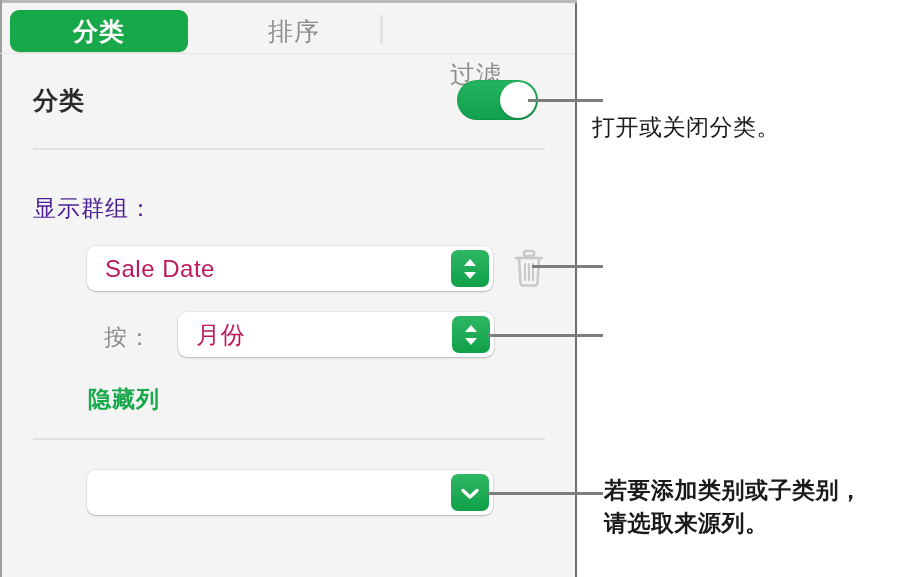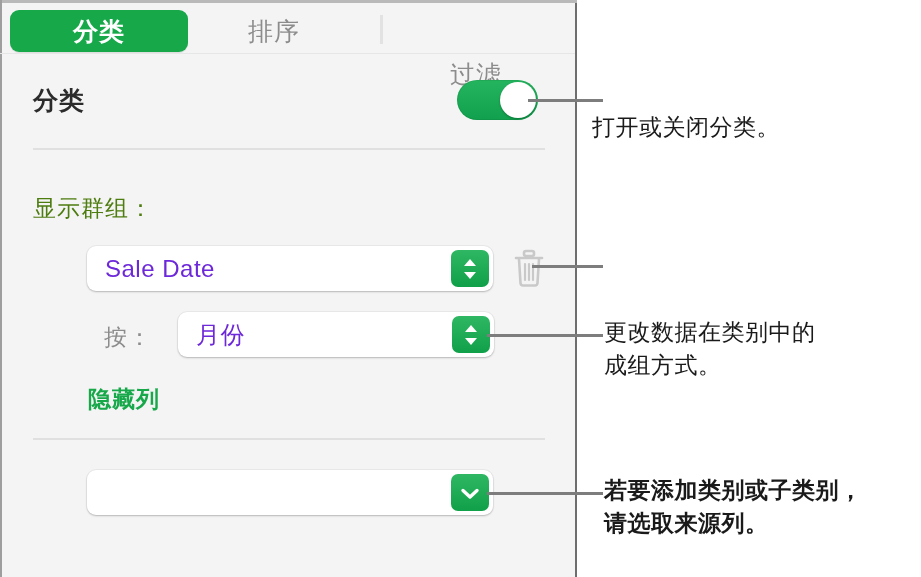--- a/index.html
+++ b/index.html
@@ -67,21 +67,21 @@
     user-select: none;
   }
   .tab.active {
     background: #17a84a;
     color: #ffffff;
     border-radius: 9px;
     font-weight: bold;
     box-shadow: 0 1px 1px rgba(0,0,0,0.10);
   }
   #tab-0 { left: 10px;  width: 178px; }
-  #tab-1 { left: 206px; width: 136px; }
+  #tab-1 { left: 226px; width: 136px; }
   #tab-2 { left: 408px; width: 136px; margin-top: 43px; }
   #tab-sep {
     position: absolute;
     left: 380px;
     top: 12px;
     width: 3px;
     height: 29px;
     background: #e2e2e2;
   }
   #tabbar-underline {
@@ -133,21 +133,21 @@
   }
   #divider-1 { top: 148px; }
   #divider-2 { top: 438px; }
 
   
   #show-groups-label {
     position: absolute;
     left: 33px;
     top: 193px;
     font-size: 23px;
-    color: #4d7c0f;
+    color: #4c1d95;
     letter-spacing: 1px;
   }
   #by-label {
     position: absolute;
     left: 104px;
     top: 322px;
     font-size: 23px;
     color: #8c8c8c;
     letter-spacing: 1px;
   }
@@ -171,21 +171,21 @@
     box-sizing: border-box;
   }
   .popup .popup-text {
     position: absolute;
     left: 18px;
     top: 0;
     bottom: 0;
     display: flex;
     align-items: center;
     font-size: 24px;
-    color: #6d28d9;
+    color: #be185d;
     white-space: nowrap;
     letter-spacing: 0.5px;
   }
   .popup .pop-btn {
     position: absolute;
     right: 4px;
     top: 4px;
     bottom: 4px;
     width: 38px;
     border-radius: 7px;
@@ -321,20 +321,18 @@
       </div>
     </div>
   </div>
 
   <div id="leader-1" class="leader"></div>
   <div id="callout-1" class="callout">打开或关闭分类。</div>
 
   <div id="leader-2" class="leader"></div>
 
   <div id="leader-3" class="leader"></div>
-  <div id="callout-3" class="callout">更改数据在类别中的
-成组方式。</div>
 
   <div id="leader-4" class="leader"></div>
   <div id="callout-4" class="callout">若要添加类别或子类别，
 请选取来源列。</div>
 
 </div>
 
 </body></html>

